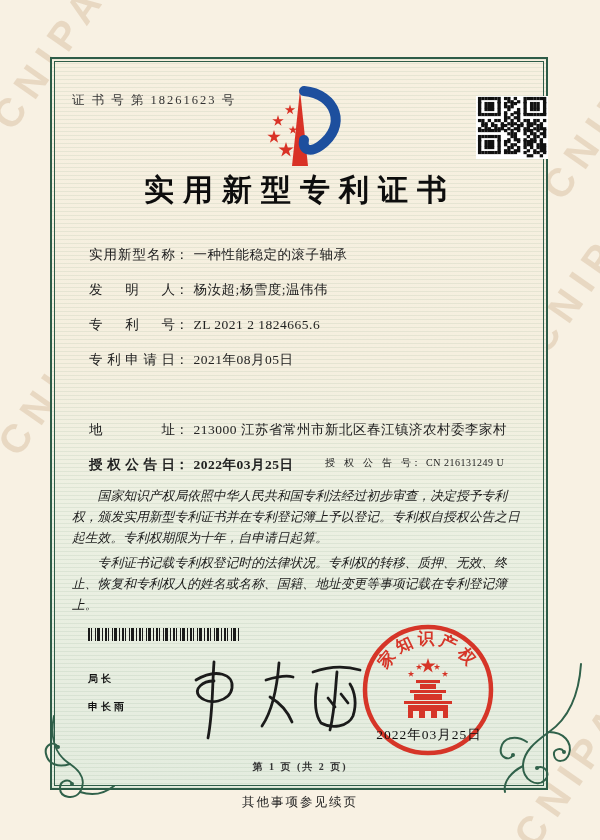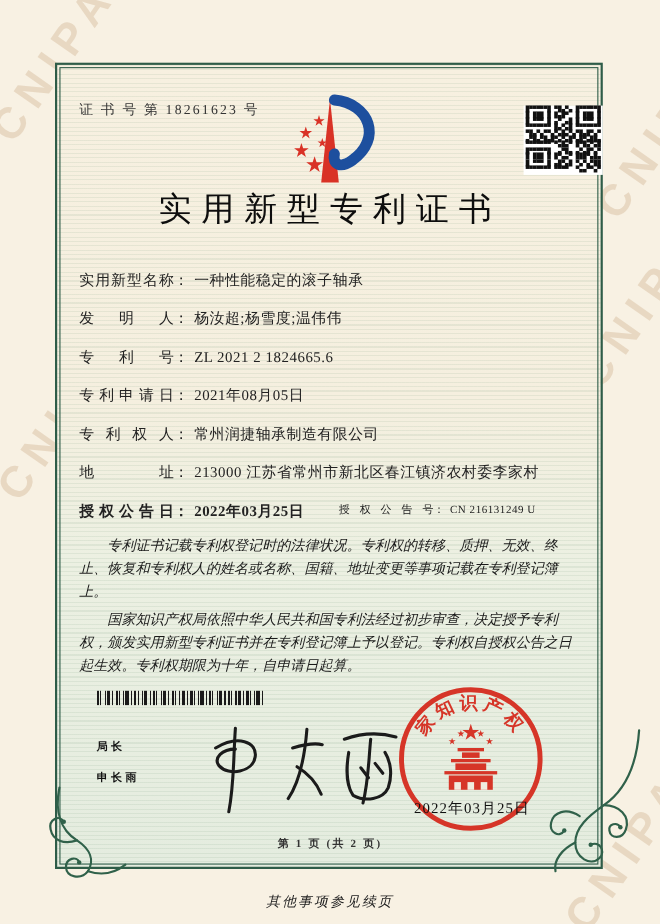--- a/index.html
+++ b/index.html
@@ -37,28 +37,29 @@
   .qr{
     position:absolute; z-index:2; left:476px; top:96px;
     background:#fff; padding:2px;
   }
   .qr pre{
     margin:0; font-family:"DejaVu Sans Mono",monospace;
     font-size:5.4px; line-height:5.4px; color:#111; letter-spacing:0;
   }
   .title{
     position:absolute; z-index:2; left:0; right:0; top:170px;
-    text-align:center; font-size:30px; font-weight:normal;
+    text-align:center; font-size:30px; font-weight:bold;
     letter-spacing:9px; color:#0d0d0d;
   }
   
   .row{ position:absolute; z-index:2; left:72px; font-size:13.5px; white-space:nowrap; }
   .flabel{
     display:inline-block; width:86px; text-align:justify; text-align-last:justify;
     vertical-align:bottom;
+    margin-left:17px;
   }
   .fcolon{ margin-right:5px; }
   .fvalue{ letter-spacing:0.5px; }
   .row2{ position:absolute; z-index:2; left:308px; top:0; font-size:10px; white-space:nowrap; }
   
   .paras{
     position:absolute; z-index:2; left:72px; top:486px; width:460px;
     font-size:12.8px; line-height:21px; font-style:italic; color:#1a1a1a;
   }
   .paras p{ margin:0 0 4px 0; text-indent:2em; }
@@ -85,22 +86,22 @@
   .seal-date{
     position:absolute; z-index:5; left:362px; top:726px; width:134px;
     text-align:center; font-size:13.5px; letter-spacing:1px; color:#101010;
   }
   
   .page-no{
     position:absolute; z-index:2; left:0; right:0; top:760px;
     text-align:center; font-size:10px; letter-spacing:2px; color:#333;font-weight:bold;
   }
   .cont-note{
-    position:absolute; z-index:2; left:0; right:0; top:812px;
-    text-align:center; font-size:12.5px; font-style:italic; letter-spacing:2px; color:#222;
+    position:absolute; z-index:2; left:0; right:0; top:794px;
+    text-align:center; font-size:12.5px; letter-spacing:2px; color:#222;
   }
   .flourish{ position:absolute; z-index:2; }
 </style>
 </head>
 <body>
 
 <div class="page">
 
   <span class="wm" style="left:-34px; top:34px;">CNIPA</span>
   <span class="wm" style="left:516px; top:104px;">CNIPA</span>
@@ -149,36 +150,33 @@
   </div>
   <div class="row" style="top:281px;">
     <span class="flabel">发明人</span><span class="fcolon">：</span><span class="fvalue">杨汝超;杨雪度;温伟伟</span>
   </div>
   <div class="row" style="top:316px;">
     <span class="flabel">专利号</span><span class="fcolon">：</span><span class="fvalue">ZL 2021 2 1824665.6</span>
   </div>
   <div class="row" style="top:351px;">
     <span class="flabel">专利申请日</span><span class="fcolon">：</span><span class="fvalue">2021年08月05日</span>
   </div>
-  <div class="row" style="top:386px;">
-    <span class="flabel">专利权人</span><span class="fcolon">：</span><span class="fvalue">常州润捷轴承制造有限公司</span>
-  </div>
   <div class="row" style="top:421px;">
     <span class="flabel">地址</span><span class="fcolon">：</span><span class="fvalue">213000 江苏省常州市新北区春江镇济农村委李家村</span>
   </div>
   <div class="row" style="top:456px;font-weight:bold;">
     <span class="flabel">授权公告日</span><span class="fcolon">：</span><span class="fvalue">2022年03月25日</span>
   </div>
   <div class="row2" style="top:456px;">
     <span class="flabel">授权公告号</span><span class="fcolon">：</span><span class="fvalue">CN 216131249 U</span>
   </div>
 
   <div class="paras">
+    <p>国家知识产权局依照中华人民共和国专利法经过初步审查，决定授予专利权，颁发实用新型专利证书并在专利登记簿上予以登记。专利权自授权公告之日起生效。专利权期限为十年，自申请日起算。</p>
     <p>专利证书记载专利权登记时的法律状况。专利权的转移、质押、无效、终止、恢复和专利权人的姓名或名称、国籍、地址变更等事项记载在专利登记簿上。</p>
-    <p>国家知识产权局依照中华人民共和国专利法经过初步审查，决定授予专利权，颁发实用新型专利证书并在专利登记簿上予以登记。专利权自授权公告之日起生效。专利权期限为十年，自申请日起算。</p>
   </div>
 
   <div class="barcode"></div>
 
   <div class="sig-title">局长</div>
   <div class="sig-name">申长雨</div>
 
   <svg class="signature" width="190" height="95" viewBox="0 0 190 95">
     <g fill="none" stroke="#1b1b1b" stroke-width="2.8" stroke-linecap="round">
       <path d="M34,12 C32,40 33,62 28,88"></path>

